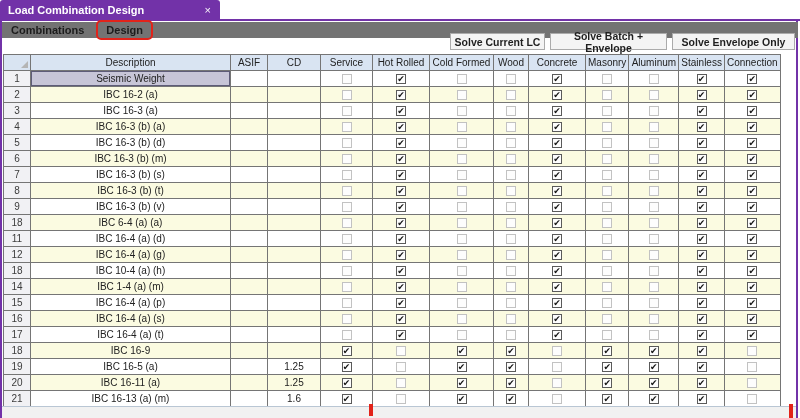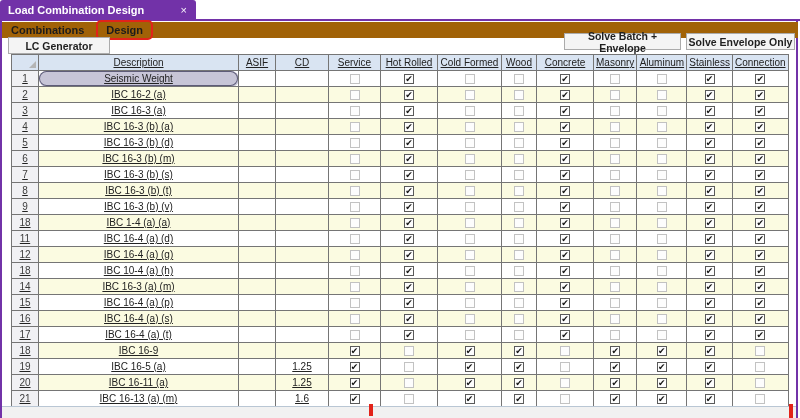--- a/index.html
+++ b/index.html
@@ -2,59 +2,59 @@
 <html><head>
 <meta charset="utf-8">
 <style>
   * { margin:0; padding:0; box-sizing:border-box; }
   body { background:#e8e8e8; font-family:"Liberation Sans","DejaVu Sans",sans-serif; }
   #app {
     position:relative; width:800px; height:418px; background:#ffffff; overflow:hidden;
   }
   
   .doc-tab {
-    position:absolute; left:0; top:0; height:19px; width:196px;
+    position:absolute; left:0; top:0; height:19px; width:220px;
     background:#7232a8; color:#ffffff; font-size:11px; font-weight:bold;
     display:flex; align-items:center; justify-content:space-between;
     padding:0 9px 0 8px; border-radius:3px 3px 0 0;
   }
   .doc-tab .close-x { font-weight:normal; font-size:11px; opacity:.95; cursor:pointer; }
   .frame-top    { position:absolute; left:0; top:19px; width:800px; height:2px; background:#7232a8; }
   .frame-left   { position:absolute; left:0; top:19px; width:2px;  height:399px; background:#7232a8; }
   .frame-right  { position:absolute; left:796px; top:19px; width:2px; height:399px; background:#7232a8; }
   
   .tabstrip {
     position:absolute; left:2px; top:22px; right:2px; height:16px;
     display:flex; align-items:center; padding-left:6px; gap:16px;
-    font-size:11px; font-weight:600; color:#1c1c1c; background:#a16207;
+    font-size:11px; font-weight:600; color:#1c1c1c; background:#737373;
   }
   .tabstrip .tab { padding:1px 3px; cursor:pointer; }
   .tab-design { position:relative; }
   .annotation-box {
     position:absolute; left:-7px; right:-7px; top:-3px; bottom:-3px;
     border:2px solid #e2231a; border-radius:5px; pointer-events:none;
   }
   
   .btn {
     position:absolute; height:17px; background:#f4f4f4; border:1px solid #ababab;
     font-size:10.5px; font-weight:600; color:#1f1f1f;
     display:flex; align-items:center; justify-content:center; cursor:pointer;
     font-family:"Liberation Sans","DejaVu Sans",sans-serif;
   }
   #lc-gen   { left:8px;  top:37px; width:102px; }
   .solve-group { position:absolute; top:33px; right:5px; display:flex; gap:5px; }
   .solve-group .btn { position:static; }
   #solve-current  { width:95px;  }
   #solve-batch    { width:117px;text-align:center; }
-  #solve-envelope { width:109px; }
+  #solve-envelope { width:123px; }
   
   table.grid {
-    position:absolute; left:11px; top:54px;
+    position:absolute; left:3px; top:54px;
     border-collapse:collapse; table-layout:fixed;
-    font-size:10px; color:#222;text-decoration:underline;
+    font-size:10px; color:#222;
   }
   table.grid col.c-num  { width:27px; }
   table.grid col.c-desc { width:200px; }
   table.grid col.c-asif { width:37px; }
   table.grid col.c-cd   { width:53px; }
   table.grid col.c-svc  { width:52px; }
   table.grid col.c-hr   { width:57px; }
   table.grid col.c-cf   { width:64px; }
   table.grid col.c-wd   { width:35px; }
   table.grid col.c-cn   { width:57px; }
@@ -73,21 +73,20 @@
   .corner-tri {
     position:absolute; right:2px; bottom:2px; width:0; height:0;
     border-left:7px solid transparent; border-bottom:7px solid #b5b5b5;
   }
   tr.white td { background:#ffffff; }
   tr.yellow td { background:#fbfbe1; }
   td.rownum { background:#f1f1f4 !important; color:#3c3c3c; }
   td.desc.selected {
     background:#c7c5d7 !important;
     box-shadow:inset 0 0 0 1px #5e5c78;
-    border-radius:8px;
   }
   
   .cb {
     display:inline-block; width:10px; height:10px; line-height:9px;
     font-size:9px; vertical-align:middle; background:#fdfdfd;
     border:1px solid #c2c2c2; color:transparent;
   }
   .cb.checked { border:1px solid #5a5a5a; color:#111; font-weight:bold; }
   
   .bottom-strip {
@@ -112,22 +111,22 @@
   <div class="frame-right"></div>
 
   <div class="tabstrip">
     <span class="tab">Combinations</span>
     <span class="tab tab-design">
       <span>Design</span>
       <span class="annotation-box"></span>
     </span>
   </div>
 
-  <div class="btn" id="lc-gen">LC Generator</div>
   <div class="solve-group">
+    <div class="btn" id="solve-current">Solve Current LC</div>
     <div class="btn" id="solve-batch">Solve Batch + Envelope</div>
     <div class="btn" id="solve-envelope">Solve Envelope Only</div>
   </div>
 
   <table class="grid">
     <colgroup>
       <col class="c-num">
         <col class="c-desc">
         <col class="c-asif">
         <col class="c-cd">
@@ -291,21 +290,21 @@
           <td><span class="cb">✔</span></td>
           <td><span class="cb">✔</span></td>
           <td><span class="cb checked">✔</span></td>
           <td><span class="cb">✔</span></td>
           <td><span class="cb">✔</span></td>
           <td><span class="cb checked">✔</span></td>
           <td><span class="cb checked">✔</span></td>
         </tr>
         <tr class="yellow">
           <td class="rownum">18</td>
-          <td class="desc">IBC 1-4 (a) (a)</td>
+          <td class="desc">IBC 6-4 (a) (a)</td>
           <td></td>
           <td></td>
           <td><span class="cb">✔</span></td>
           <td><span class="cb checked">✔</span></td>
           <td><span class="cb">✔</span></td>
           <td><span class="cb">✔</span></td>
           <td><span class="cb checked">✔</span></td>
           <td><span class="cb">✔</span></td>
           <td><span class="cb">✔</span></td>
           <td><span class="cb checked">✔</span></td>
@@ -351,21 +350,21 @@
           <td><span class="cb">✔</span></td>
           <td><span class="cb">✔</span></td>
           <td><span class="cb checked">✔</span></td>
           <td><span class="cb">✔</span></td>
           <td><span class="cb">✔</span></td>
           <td><span class="cb checked">✔</span></td>
           <td><span class="cb checked">✔</span></td>
         </tr>
         <tr class="yellow">
           <td class="rownum">14</td>
-          <td class="desc">IBC 16-3 (a) (m)</td>
+          <td class="desc">IBC 1-4 (a) (m)</td>
           <td></td>
           <td></td>
           <td><span class="cb">✔</span></td>
           <td><span class="cb checked">✔</span></td>
           <td><span class="cb">✔</span></td>
           <td><span class="cb">✔</span></td>
           <td><span class="cb checked">✔</span></td>
           <td><span class="cb">✔</span></td>
           <td><span class="cb">✔</span></td>
           <td><span class="cb checked">✔</span></td>

